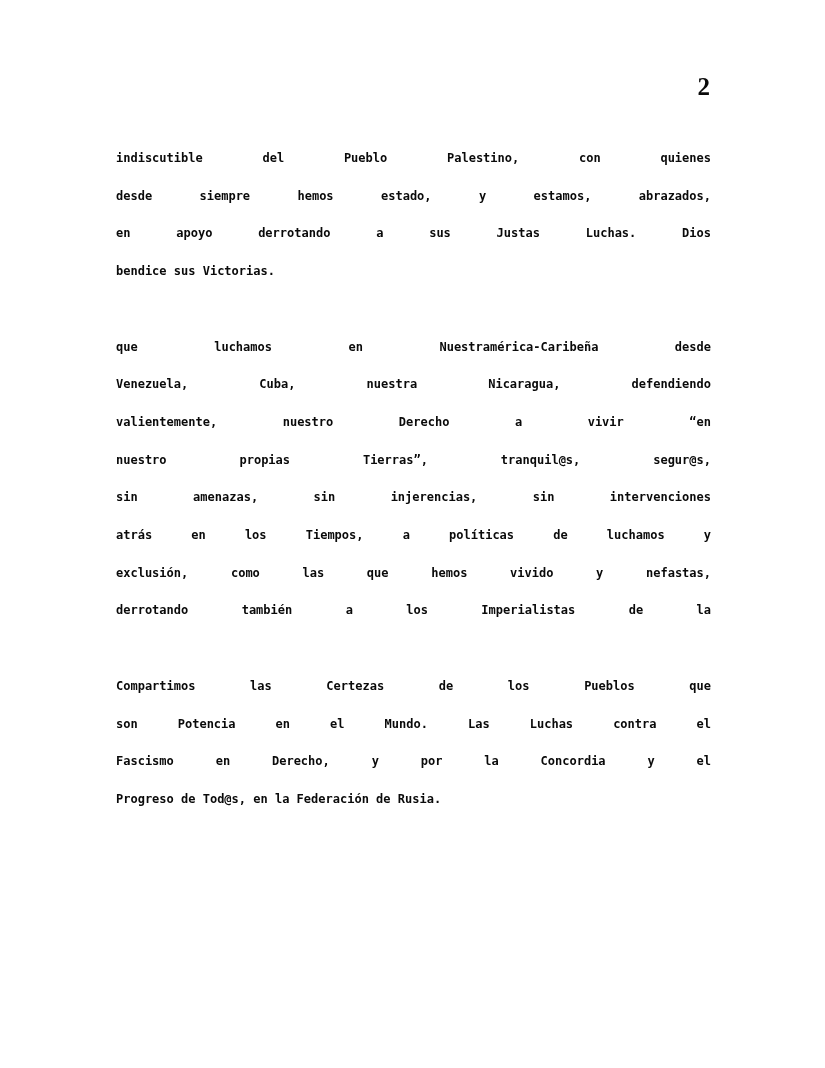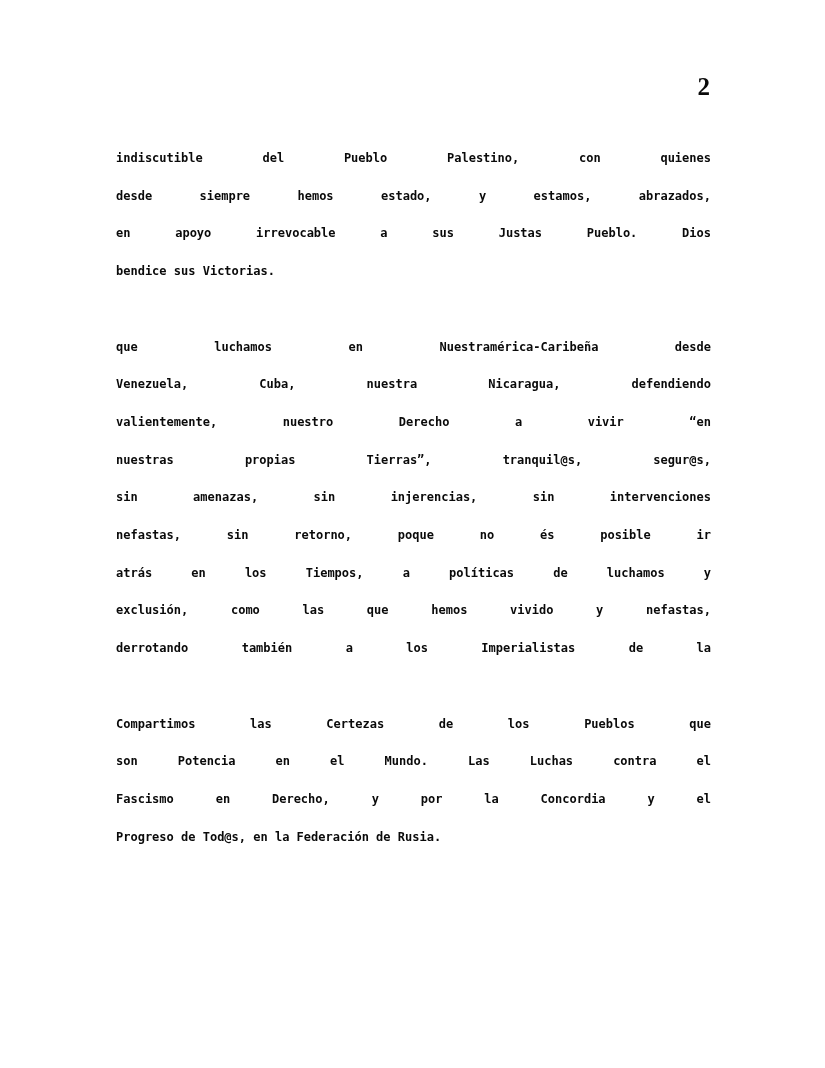--- a/index.html
+++ b/index.html
@@ -53,30 +53,29 @@
 </style>
 </head>
 <body>
 
 <div class="page">
   <div class="page-number">2</div>
   <div class="document-body">
       <div class="paragraph">
         <div class="line">indiscutible del Pueblo Palestino, con quienes</div>
         <div class="line">desde siempre hemos estado, y estamos, abrazados,</div>
-        <div class="line">en apoyo irrevocable a sus Justas Pueblo. Dios</div>
+        <div class="line">en apoyo derrotando a sus Justas Luchas. Dios</div>
         <div class="line last">bendice sus Victorias.</div>
       </div>
       <div class="paragraph">
         <div class="line">que luchamos en Nuestramérica-Caribeña desde</div>
         <div class="line">Venezuela, Cuba, nuestra Nicaragua, defendiendo</div>
         <div class="line">valientemente, nuestro Derecho a vivir “en</div>
-        <div class="line">nuestras propias Tierras”, tranquil@s, segur@s,</div>
+        <div class="line">nuestro propias Tierras”, tranquil@s, segur@s,</div>
         <div class="line">sin amenazas, sin injerencias, sin intervenciones</div>
-        <div class="line">nefastas, sin retorno, poque no és posible ir</div>
         <div class="line">atrás en los Tiempos, a políticas de luchamos y</div>
         <div class="line">exclusión, como las que hemos vivido y nefastas,</div>
         <div class="line">derrotando también a los Imperialistas de la</div>
       </div>
       <div class="paragraph">
         <div class="line">Compartimos las Certezas de los Pueblos que</div>
         <div class="line">son Potencia en el Mundo. Las Luchas contra el</div>
         <div class="line">Fascismo en Derecho, y por la Concordia y el</div>
         <div class="line last">Progreso de Tod@s, en la Federación de Rusia.</div>
       </div>

